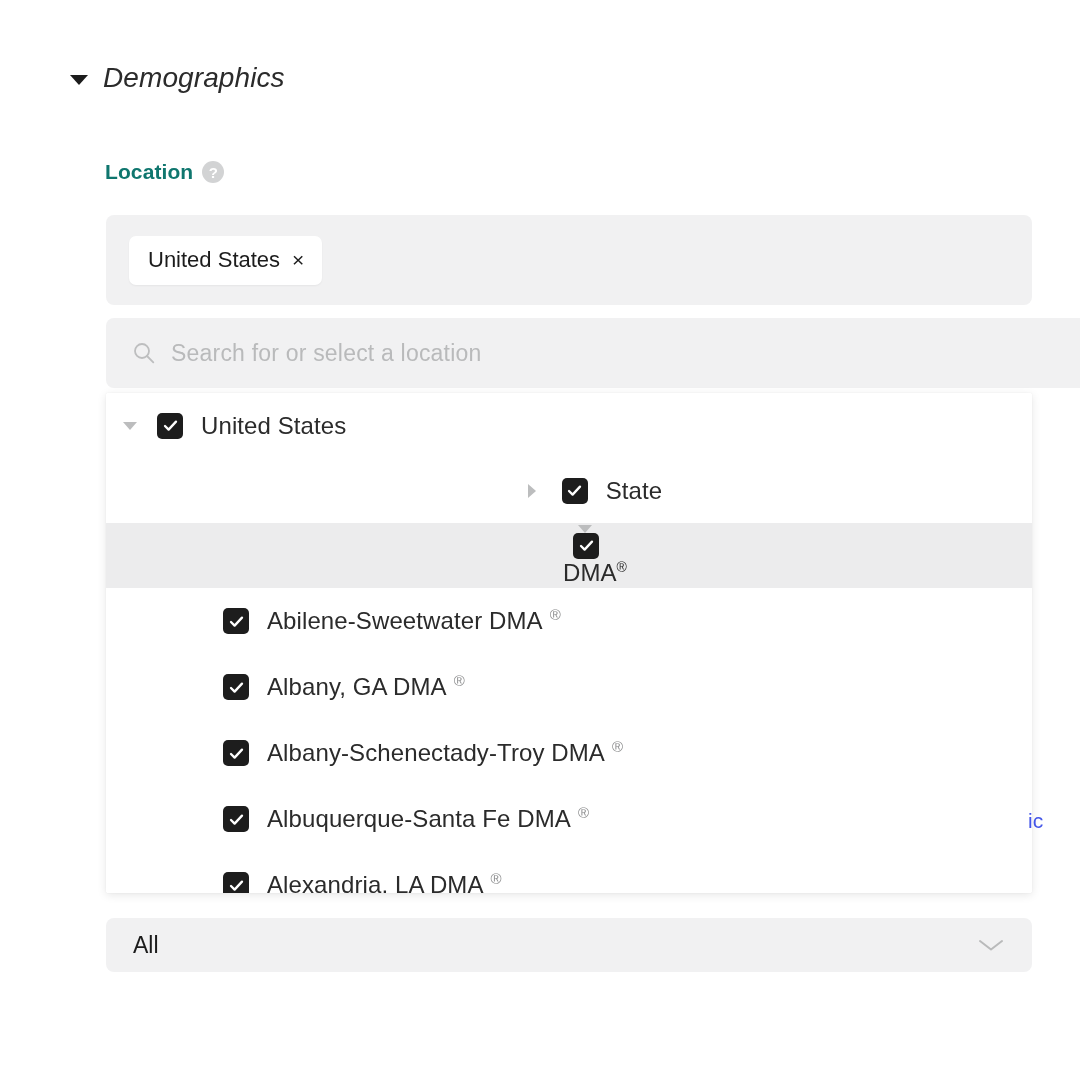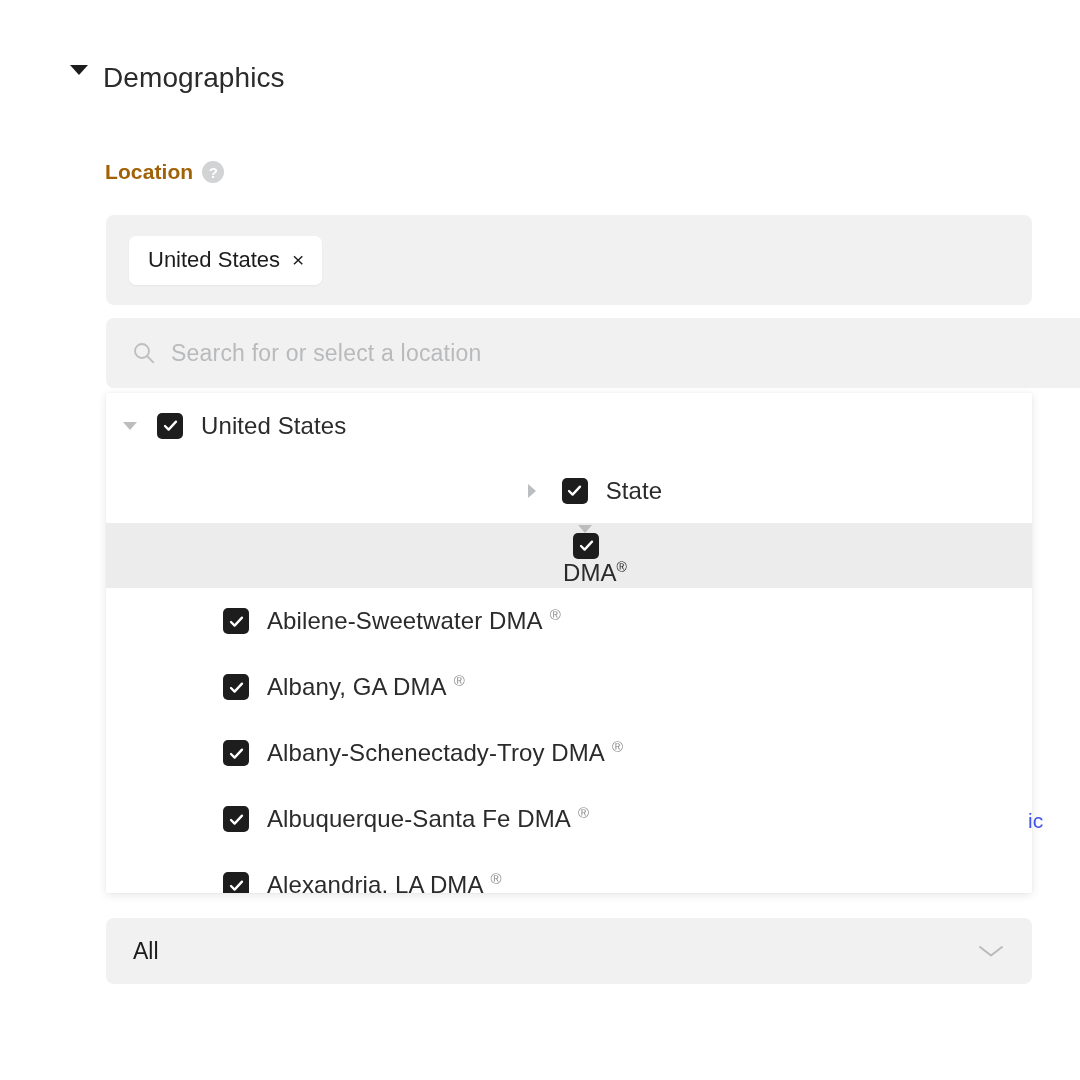--- a/index.html
+++ b/index.html
@@ -21,23 +21,24 @@
     inset: 0;
     background: #ffffff;
   }
 
   
   .section-header {
     position: absolute;
     left: 70px;
     top: 62px;
     display: flex;
-    align-items: flex-start;
+    align-items: center;
     gap: 15px;
     cursor: pointer;
+    font-style: italic;
   }
   .caret-solid-down {
     width: 0; height: 0;
     border-left: 9px solid transparent;
     border-right: 9px solid transparent;
     border-top: 10px solid #1c1c1c;
     margin-top: 3px;
   }
   .section-title {
     font-size: 28px;
@@ -51,21 +52,21 @@
     position: absolute;
     left: 105px;
     top: 160px;
     display: flex;
     align-items: center;
     gap: 9px;
   }
   .field-label {
     font-size: 21px;
     font-weight: 700;
-    color: #a16207;
+    color: #0f766e;
     letter-spacing: .1px;
   }
   .help-icon {
     width: 22px; height: 22px;
     border-radius: 50%;
     background: #d2d3d4;
     color: #ffffff;
     font-size: 15px;
     font-weight: 700;
     display: flex;
@@ -214,21 +215,21 @@
     line-height: 0;
     margin-left: 7px;
   }
 
   
   .select-box {
     position: absolute;
     left: 106px;
     top: 918px;
     width: 926px;
-    height: 66px;
+    height: 54px;
     background: #f1f1f2;
     border-radius: 8px;
     display: flex;
     align-items: center;
     justify-content: space-between;
     padding: 0 28px 0 27px;
     box-sizing: border-box;
     cursor: pointer;
   }
   .select-value {

